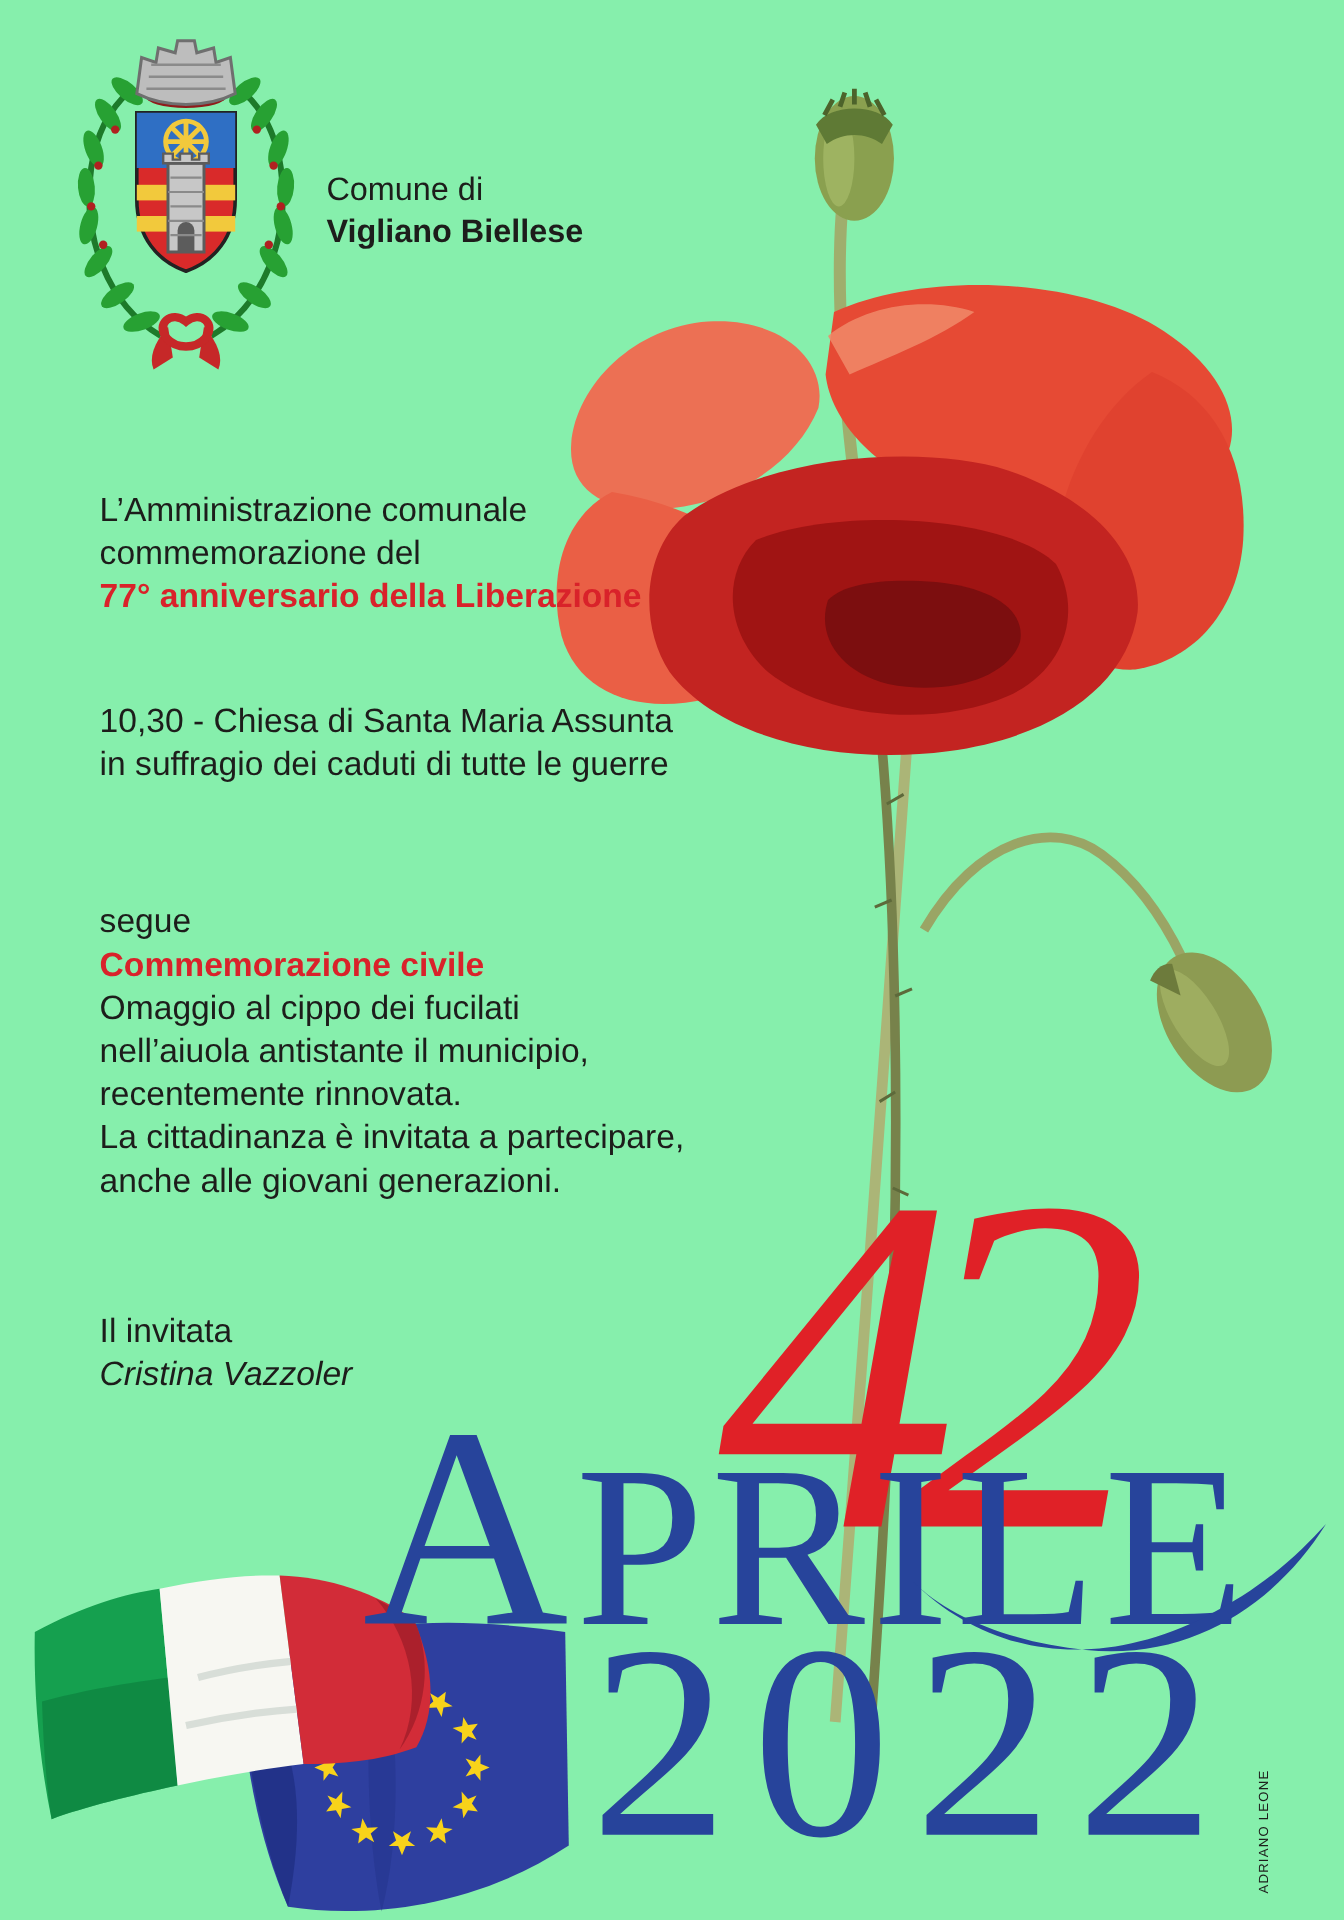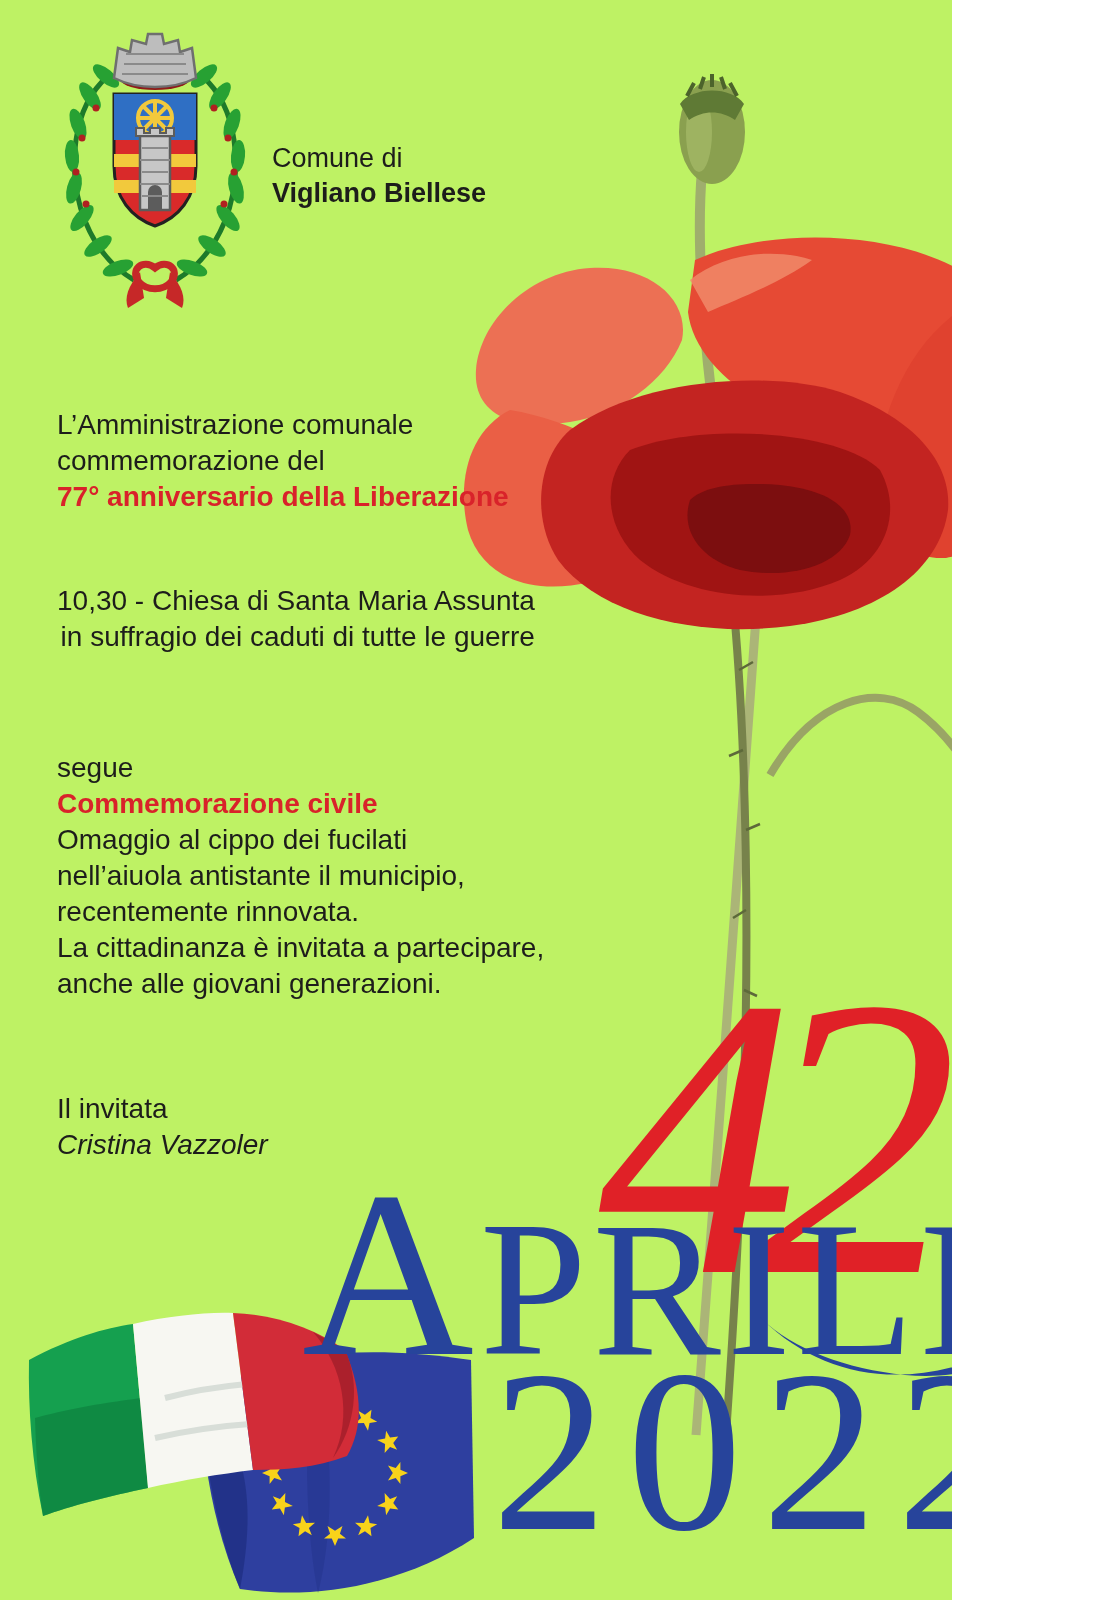--- a/index.html
+++ b/index.html
@@ -1,17 +1,17 @@
 <!DOCTYPE html>
 <html><head>
 <meta charset="utf-8">
 <style>
   html,body{margin:0;padding:0;background:#ffffff;}
   .poster{
-    position:relative;width:952px;height:1600px;background:#bef264;
+    position:relative;width:1120px;height:1600px;background:#86efac;
     overflow:hidden;font-family:"Liberation Sans",sans-serif;color:#1d1d1b;
   }
   
   .tblock{position:absolute;left:57px;font-size:28px;line-height:36px;color:#1d1d1b;}
   .tblock .red{color:#d9222a;font-weight:bold;}
   .tblock .bold{font-weight:bold;}
   .tblock .italic{font-style:italic;}
   
   .muni{position:absolute;left:272px;top:141px;font-size:27px;line-height:35px;color:#1d1d1b;}
   .muni .name{font-weight:bold;}
@@ -36,21 +36,21 @@
   
   .coa{position:absolute;left:52px;top:28px;}
   .poppy{position:absolute;left:440px;top:30px;z-index:1;}
   .flags{position:absolute;left:15px;top:1298px;z-index:3;}
   
   .credit{
     position:absolute;left:1048px;top:1438px;height:140px;z-index:5;
     writing-mode:vertical-rl;transform:rotate(180deg);
     font-size:11px;letter-spacing:1px;color:#1d1d1b;white-space:nowrap;
   }
-  .z5{z-index:5;}
+  .z5{z-index:5;margin-left:26px;}
 </style>
 </head>
 <body>
 
 <div class="poster">
 
   <svg class="poppy" width="640" height="1430" viewBox="0 0 640 1430">
 
     <path d="M262,140 C252,260 278,420 298,548" stroke="#9fae6d" stroke-width="10" fill="none"></path>
 
@@ -157,21 +157,21 @@
     <div>Comune di</div>
     <div class="name">Vigliano Biellese</div>
   </div>
 
   <div class="tblock z5" style="top:407px;">
     <div>L’Amministrazione comunale</div>
     <div>commemorazione del</div>
     <div class="red">77° anniversario della Liberazione</div>
   </div>
 
-  <div class="tblock z5" style="top:583px;text-align:right;">
+  <div class="tblock z5" style="top:583px;">
     <div>10,30 - Chiesa di Santa Maria Assunta</div>
     <div>in suffragio dei caduti di tutte le guerre</div>
   </div>
 
   <div class="tblock z5" style="top:750px;">
     <div>segue</div>
     <div class="red">Commemorazione civile</div>
     <div>Omaggio al cippo dei fucilati</div>
     <div>nell’aiuola antistante il municipio,</div>
     <div>recentemente rinnovata.</div>

